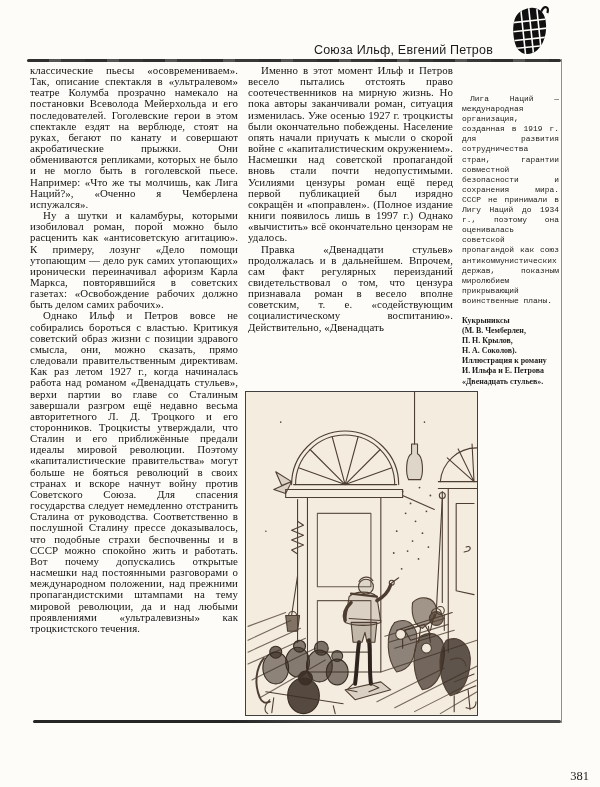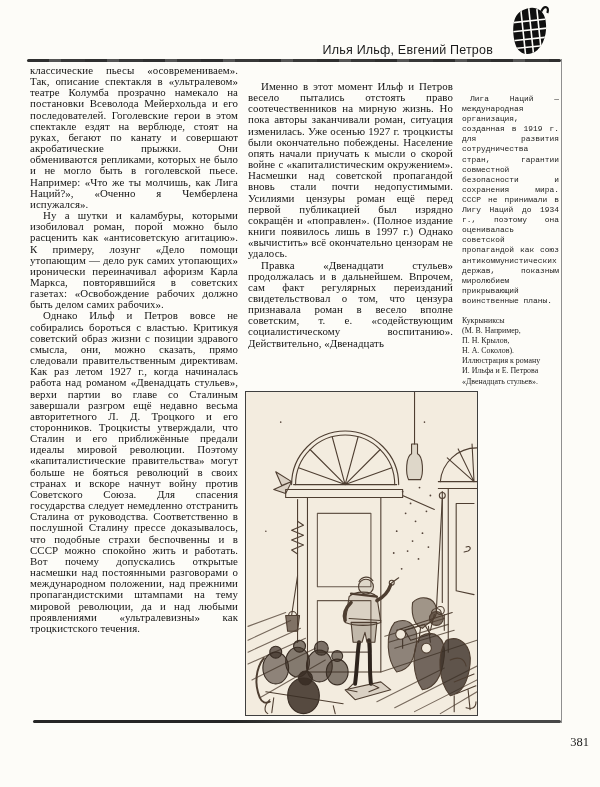--- a/index.html
+++ b/index.html
@@ -18,53 +18,53 @@
   .rule-top{
     position:absolute;left:27px;top:59px;width:534px;height:3px;border-radius:2px;
     background:repeating-linear-gradient(90deg,#2f2f2f 0 22px,#555 22px 34px,#383838 34px 58px);
   }
   .rule-right{position:absolute;left:561px;top:59px;width:1px;height:664px;background:#8f8f8f;}
   .rule-bottom{
     position:absolute;left:33px;top:720px;width:528px;height:3px;border-radius:2px;
     background:linear-gradient(90deg,#262626 0 38%,#474747 55% 100%);
   }
   .page-number{
-    position:absolute;left:553px;top:735px;width:36px;text-align:right;
+    position:absolute;left:553px;top:769px;width:36px;text-align:right;
     font-size:12.5px;color:#1d1d1d;
   }
   
   .col{
     position:absolute;top:65px;overflow:hidden;
     font-size:10.9px;line-height:11.15px;text-align:justify;
     letter-spacing:.05px;color:#151515;
   }
   .col p{margin:0;}
   .col p.indent{text-indent:13px;}
   .col-left{left:30px;width:208px;height:634px;}
-  .col-mid{left:248px;width:205px;height:310px;margin-top:16px;}
+  .col-mid{left:248px;width:205px;height:310px;}
   
   .sidebar{
     position:absolute;left:462px;top:82px;width:97px;height:330px;
     font-size:7.9px;line-height:10.1px;color:#1c1c1c;
   }
   .sidebar .note{margin:12px 0 10px 0;text-align:justify;text-indent:8px;font-family:Liberation Mono, monospace;}
-  .sidebar .cap-line{text-align:left;}
+  .sidebar .cap-line{text-align:left;font-weight:bold;}
   
   .illustration{
     position:absolute;left:245px;top:391px;width:233px;height:325px;
     box-sizing:border-box;border:1.5px solid #3f3f3f;background:#f3ecdf;
   }
   .illustration svg{display:block;width:100%;height:100%;}
 </style>
 </head>
 <body>
 
 <div class="page">
 
-  <div class="hdr-authors">Илья Ильф, Евгений Петров</div>
+  <div class="hdr-authors">Союза Ильф, Евгений Петров</div>
 
   <div class="hdr-icon">
     <svg viewBox="0 0 46 52" xmlns="http://www.w3.org/2000/svg">
       <defs>
         <clipPath id="iconclip">
           <path d="M16,7 C28,1 38,5 40,15 C42,24 39,40 29,47 C20,53 10,49 8,39 C6,28 7,12 16,7 Z"></path>
         </clipPath>
       </defs>
       <path d="M16,7 C28,1 38,5 40,15 C42,24 39,40 29,47 C20,53 10,49 8,39 C6,28 7,12 16,7 Z" fill="#101010"></path>
       <g clip-path="url(#iconclip)" stroke="#fdfcf8" stroke-width="1.6" fill="none">
@@ -87,21 +87,21 @@
 
   <div class="col col-mid">
     <p class="indent">Именно в этот момент Ильф и Петров весело пытались отстоять право соотечественников на мирную жизнь. Но пока авторы заканчивали роман, ситуация изменилась. Уже осенью 1927 г. троцкисты были окончательно побеждены. Население опять начали приучать к мысли о скорой войне с «капиталистическим окружением». Насмешки над советской пропагандой вновь стали почти недопустимыми. Усилиями цензуры роман ещё перед первой публикацией был изрядно сокращён и «поправлен». (Полное издание книги появилось лишь в 1997 г.) Однако «вычистить» всё окончательно цензорам не удалось.</p>
     <p class="indent">Правка «Двенадцати стульев» продолжалась и в дальнейшем. Впрочем, сам факт регулярных переизданий свидетельствовал о том, что цензура признавала роман в весело вполне советским, т. е. «содействующим социалистическому воспитанию». Действительно, «Двенадцать</p>
   </div>
 
   <div class="sidebar">
     <p class="note">Лига Наций — международная организация, созданная в 1919 г. для развития сотрудничества стран, гарантии совместной безопасности и сохранения мира. СССР не принимали в Лигу Наций до 1934 г., поэтому она оценивалась советской пропагандой как союз антикоммунистических держав, показным миролюбием прикрывающий воинственные планы.</p>
     <div>
       <div class="cap-line">Кукрыниксы</div>
-      <div class="cap-line">(М. В. Например,</div>
+      <div class="cap-line">(М. В. Чемберлен,</div>
       <div class="cap-line">П. Н. Крылов,</div>
       <div class="cap-line">Н. А. Соколов).</div>
       <div class="cap-line">Иллюстрация к роману</div>
       <div class="cap-line">И. Ильфа и Е. Петрова</div>
       <div class="cap-line">«Двенадцать стульев».</div>
     </div>
   </div>
 
   <div class="illustration">
     <svg viewBox="0 0 233 325" xmlns="http://www.w3.org/2000/svg">

